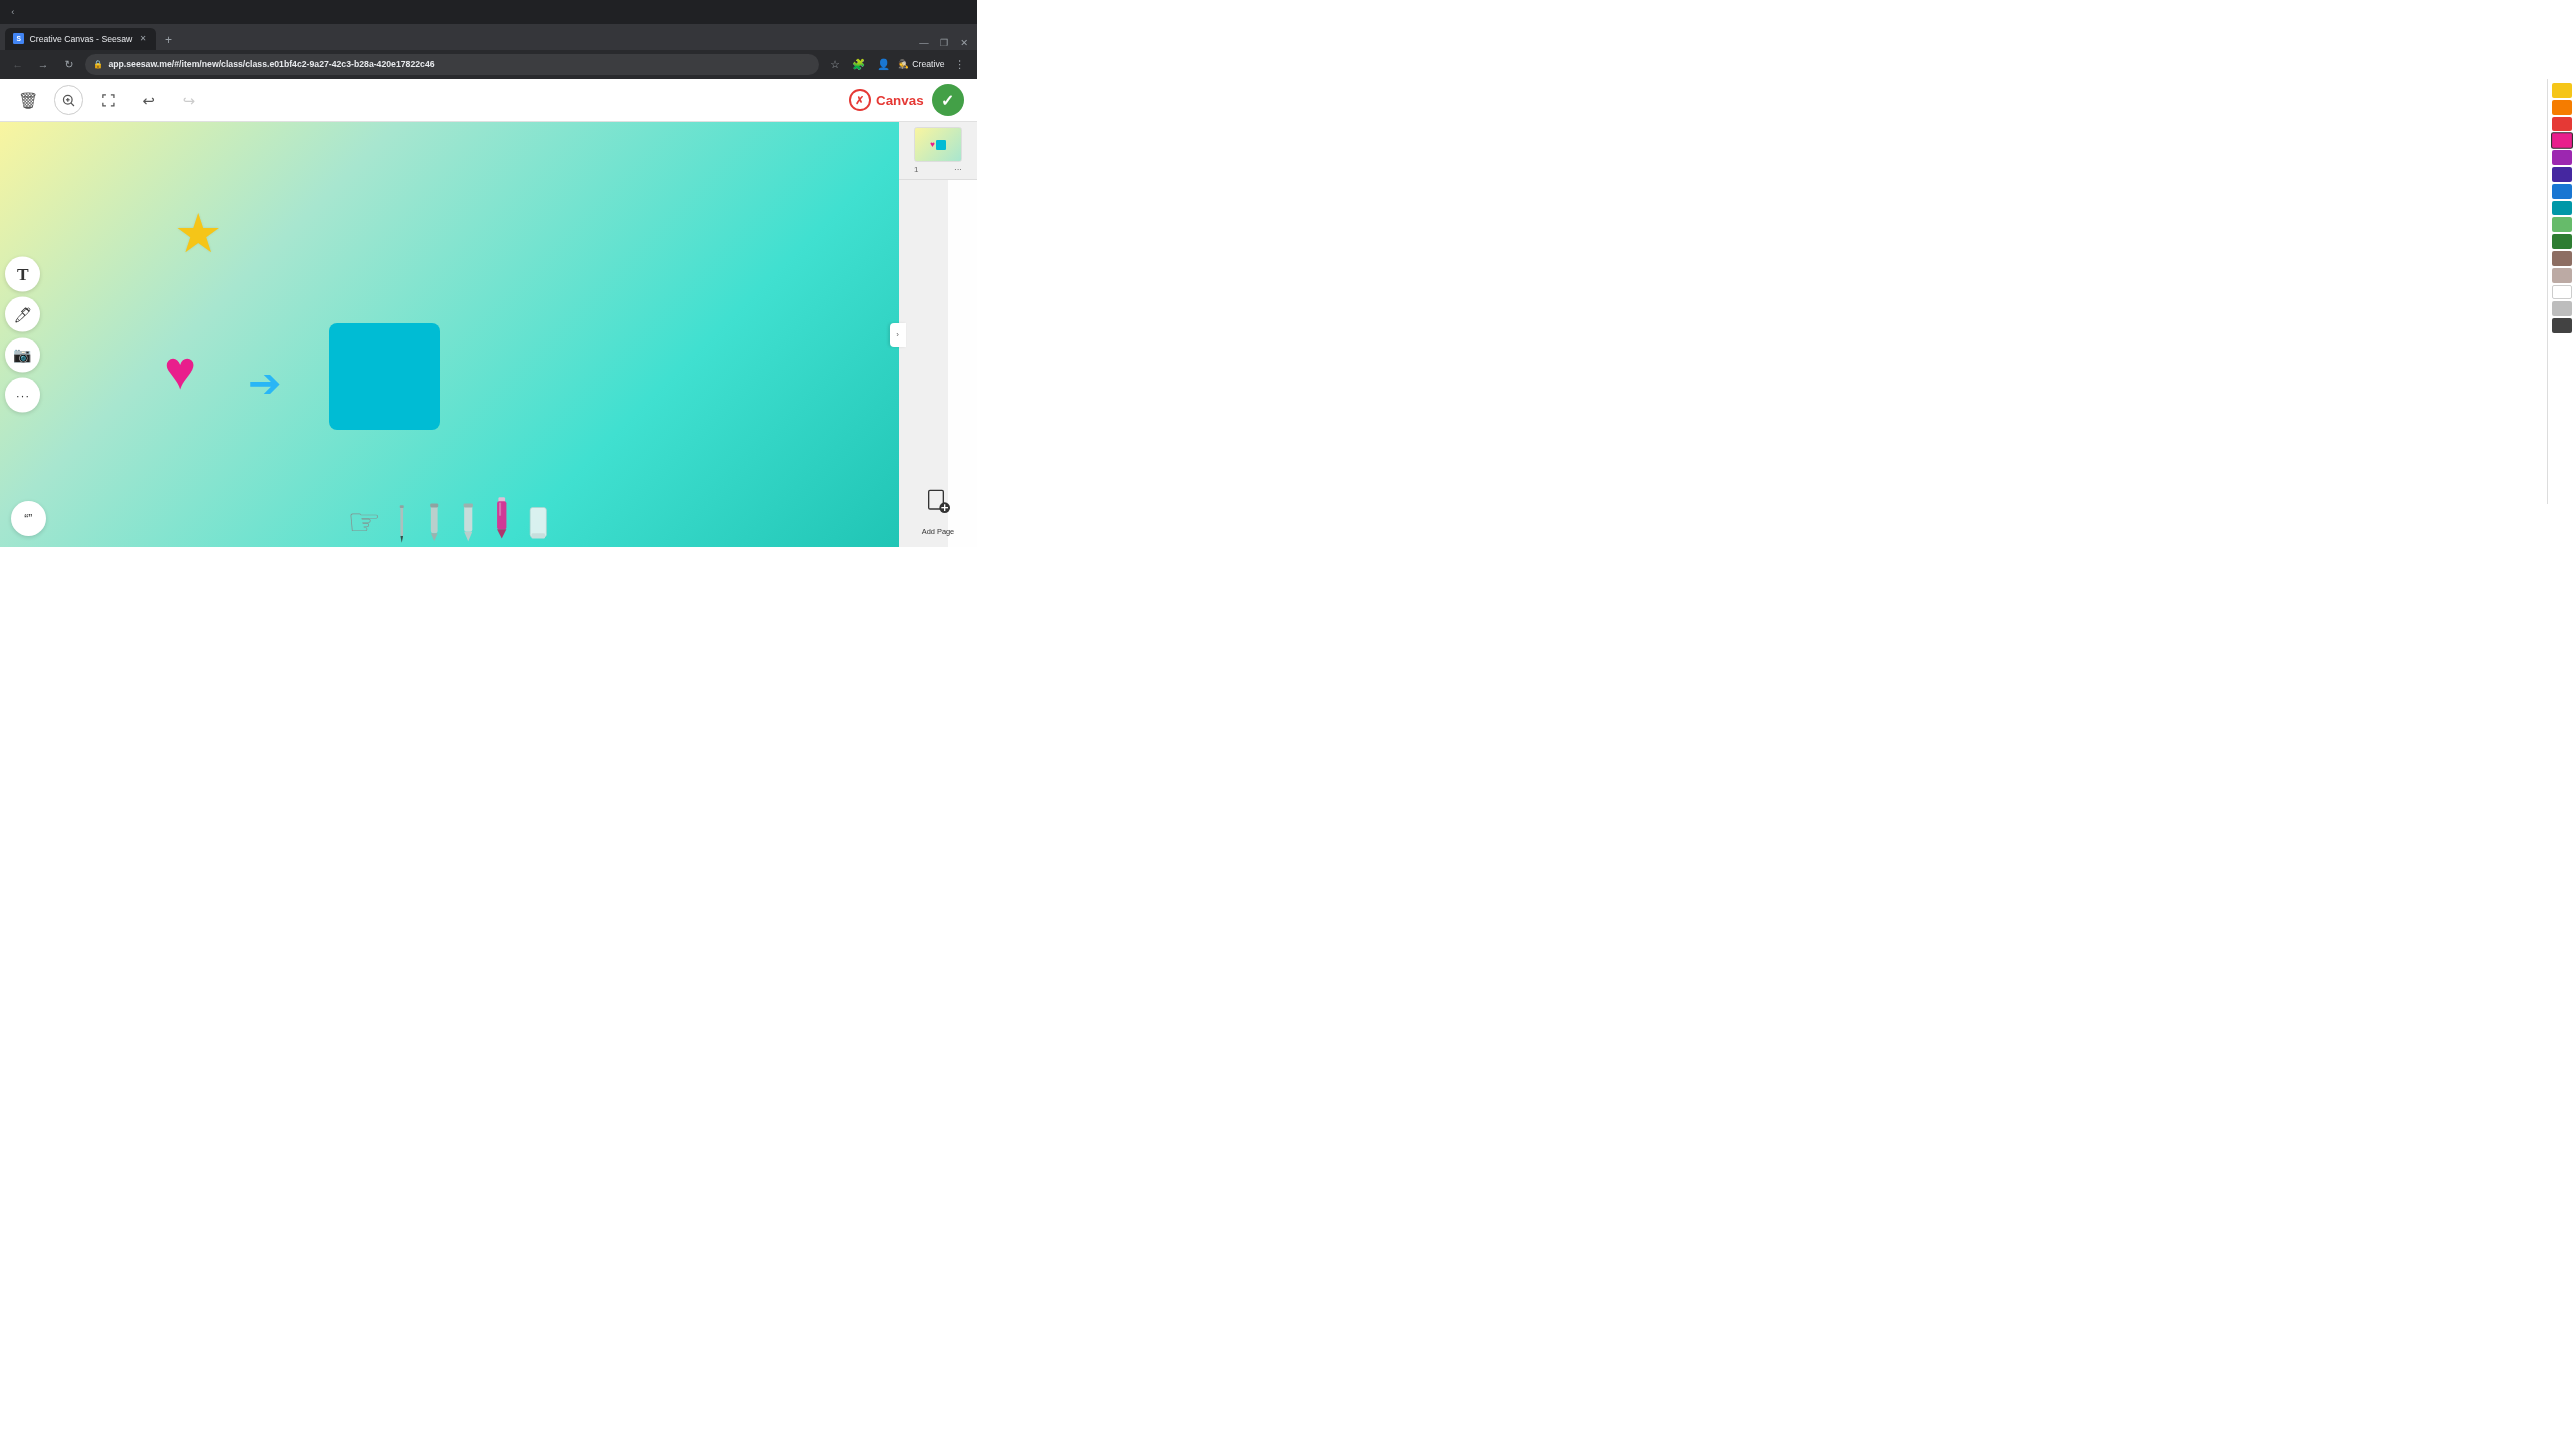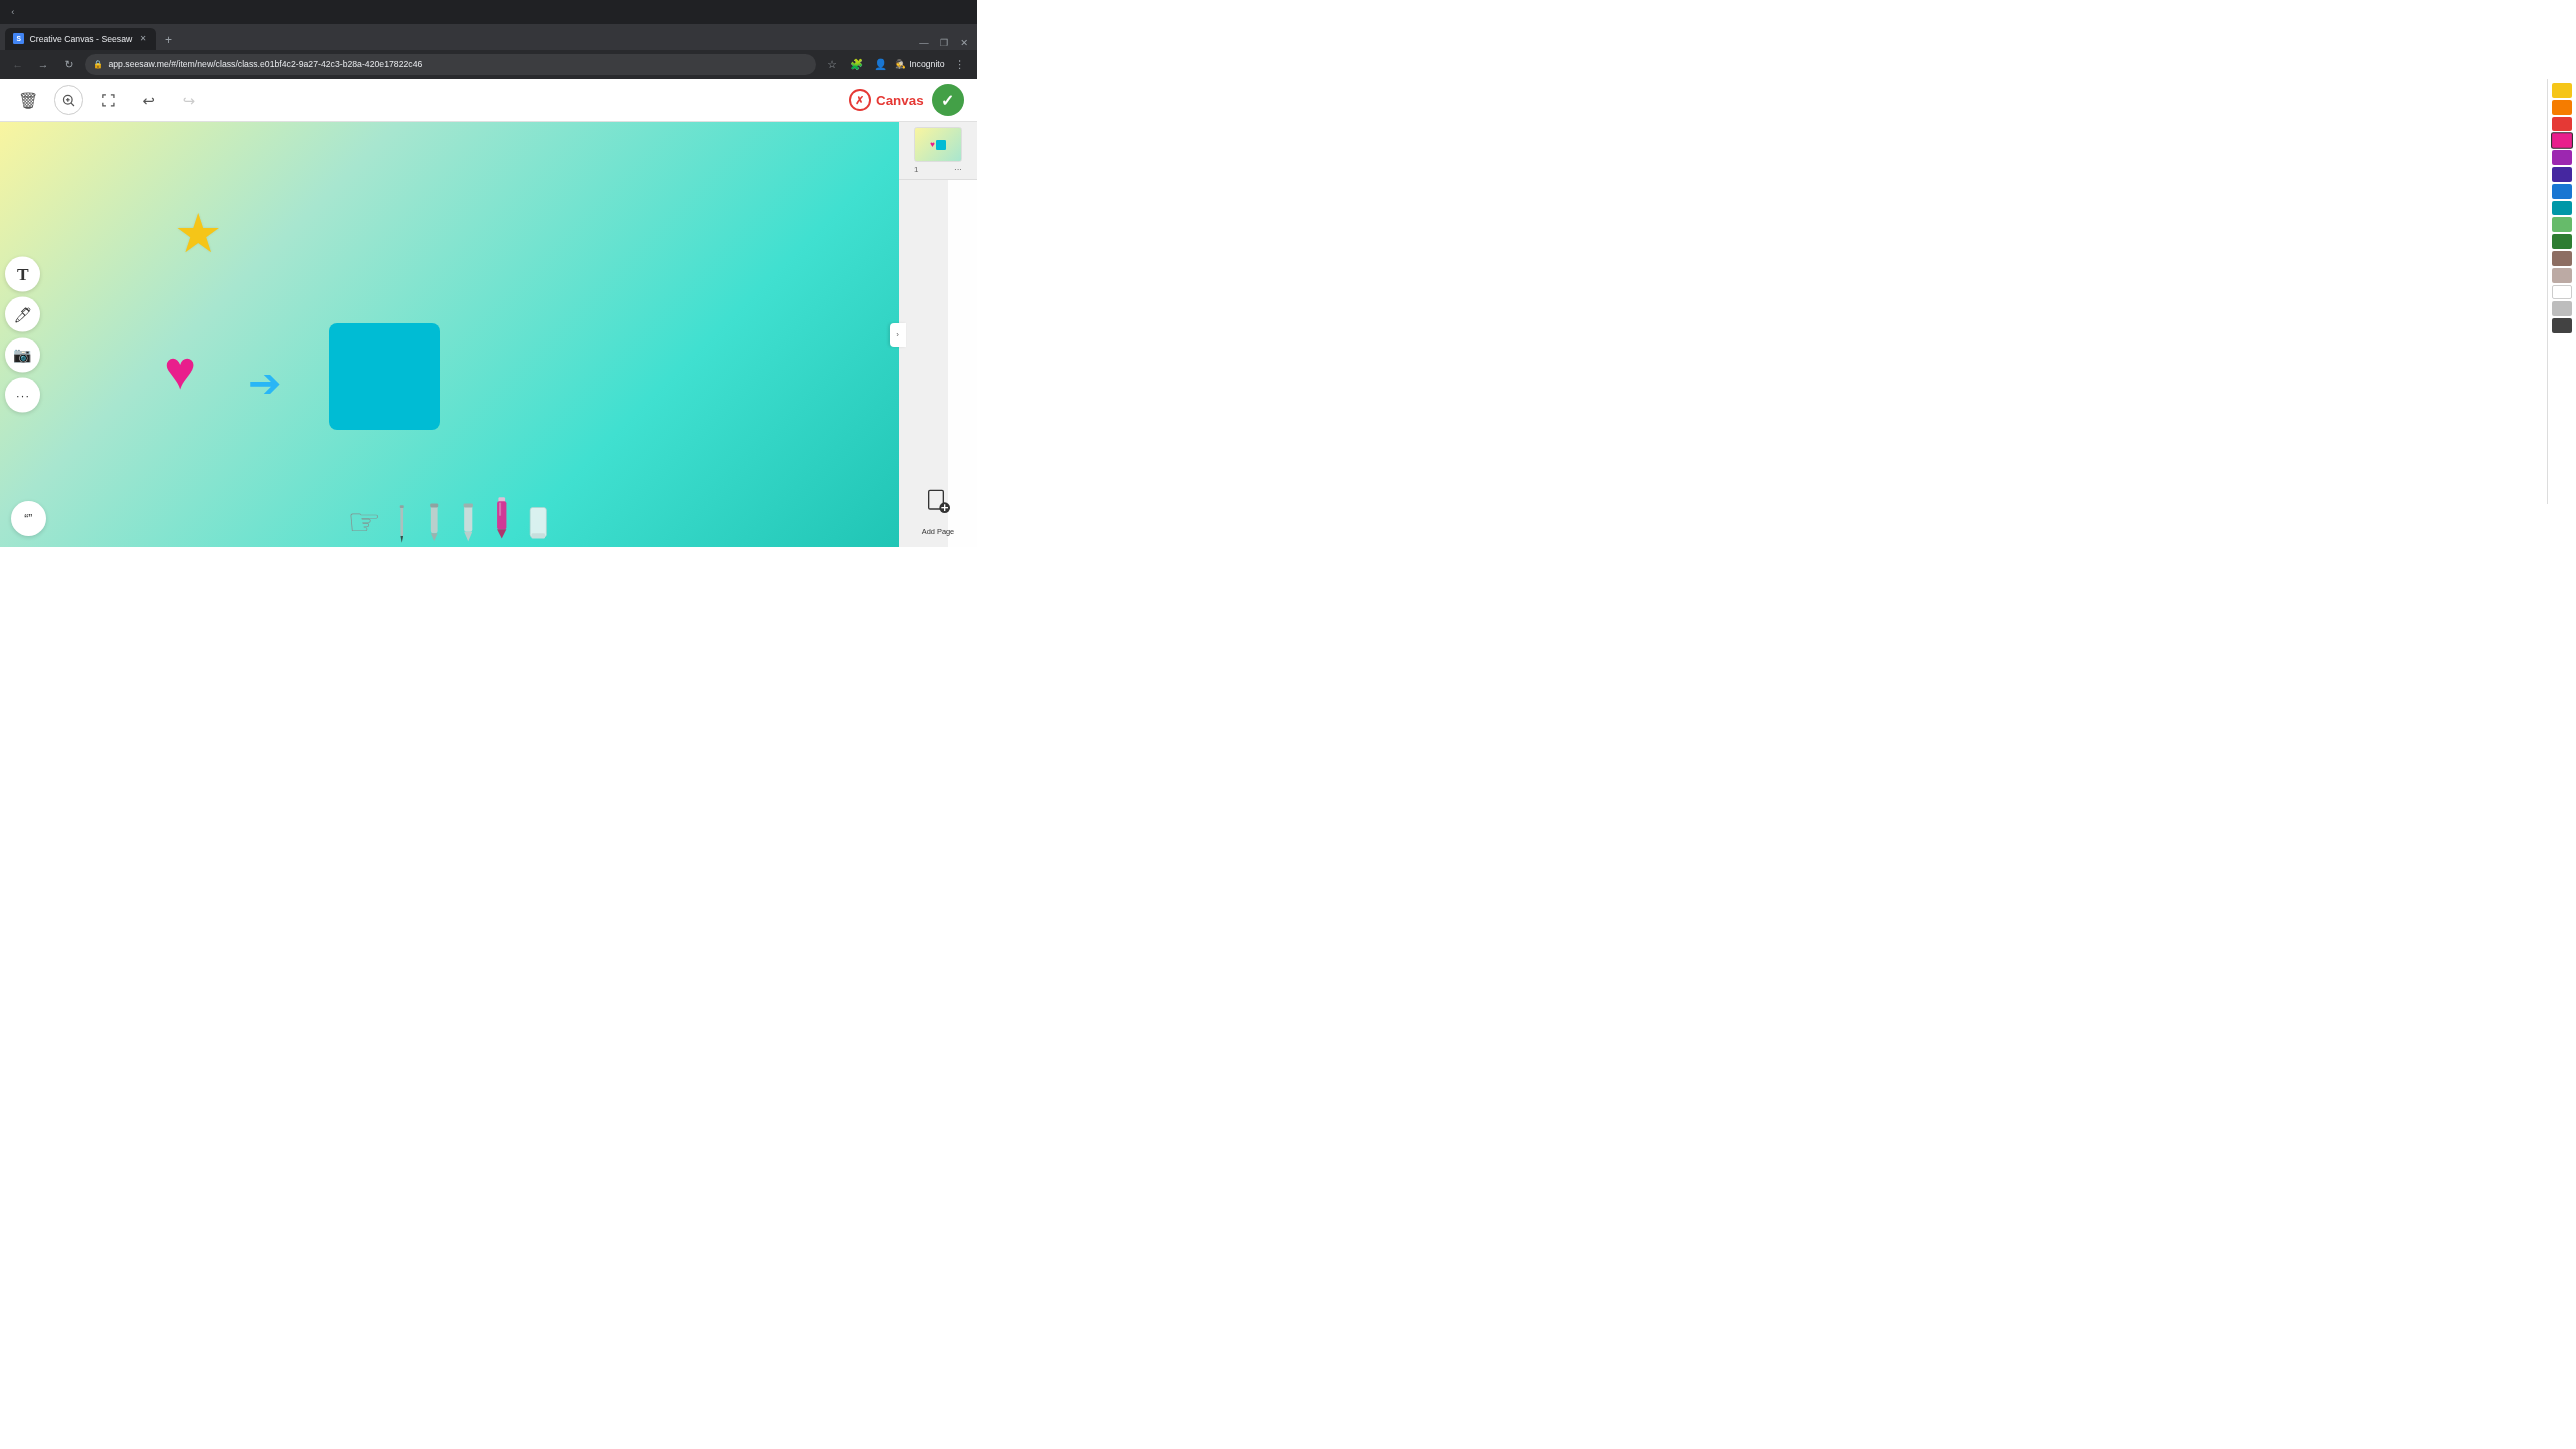--- a/index.html
+++ b/index.html
@@ -363,29 +363,29 @@
     <div class="win-btn">✕</div>
   </div>
 </div>
 
 <div class="browser-addressbar">
   <div class="nav-btn disabled">←</div>
   <div class="nav-btn">→</div>
   <div class="nav-btn">↻</div>
   <div class="address-bar-input">
     <span class="address-bar-icon">🔒</span>
-    <span style="font-size:8.7px;">app.seesaw.me/#/item/new/class/class.e01bf4c2-9a27-42c3-b28a-420e17822c46</span>
+    <span style="font-size:8.7px;font-weight:bold;">app.seesaw.me/#/item/new/class/class.e01bf4c2-9a27-42c3-b28a-420e17822c46</span>
   </div>
   <div class="nav-right-icons">
     <div class="icon-btn">☆</div>
     <div class="icon-btn">🧩</div>
     <div class="icon-btn">👤</div>
     <div class="incognito-badge">
       <span>🕵</span>
-      <span>Incognito</span>
+      <span>Creative</span>
     </div>
     <div class="icon-btn">⋮</div>
   </div>
 </div>
 
 <div class="app-toolbar">
   <div class="toolbar-left">
     <div class="toolbar-tool-btn" style="font-size:16px;">🗑</div>
     <div class="toolbar-tool-btn" style="font-size:14.8px; border: 1.3px solid #ccc; border-radius:50%;">
       <svg width="14.8" height="14.8" viewBox="0 0 24 24" fill="none" stroke="#555" stroke-width="2">

